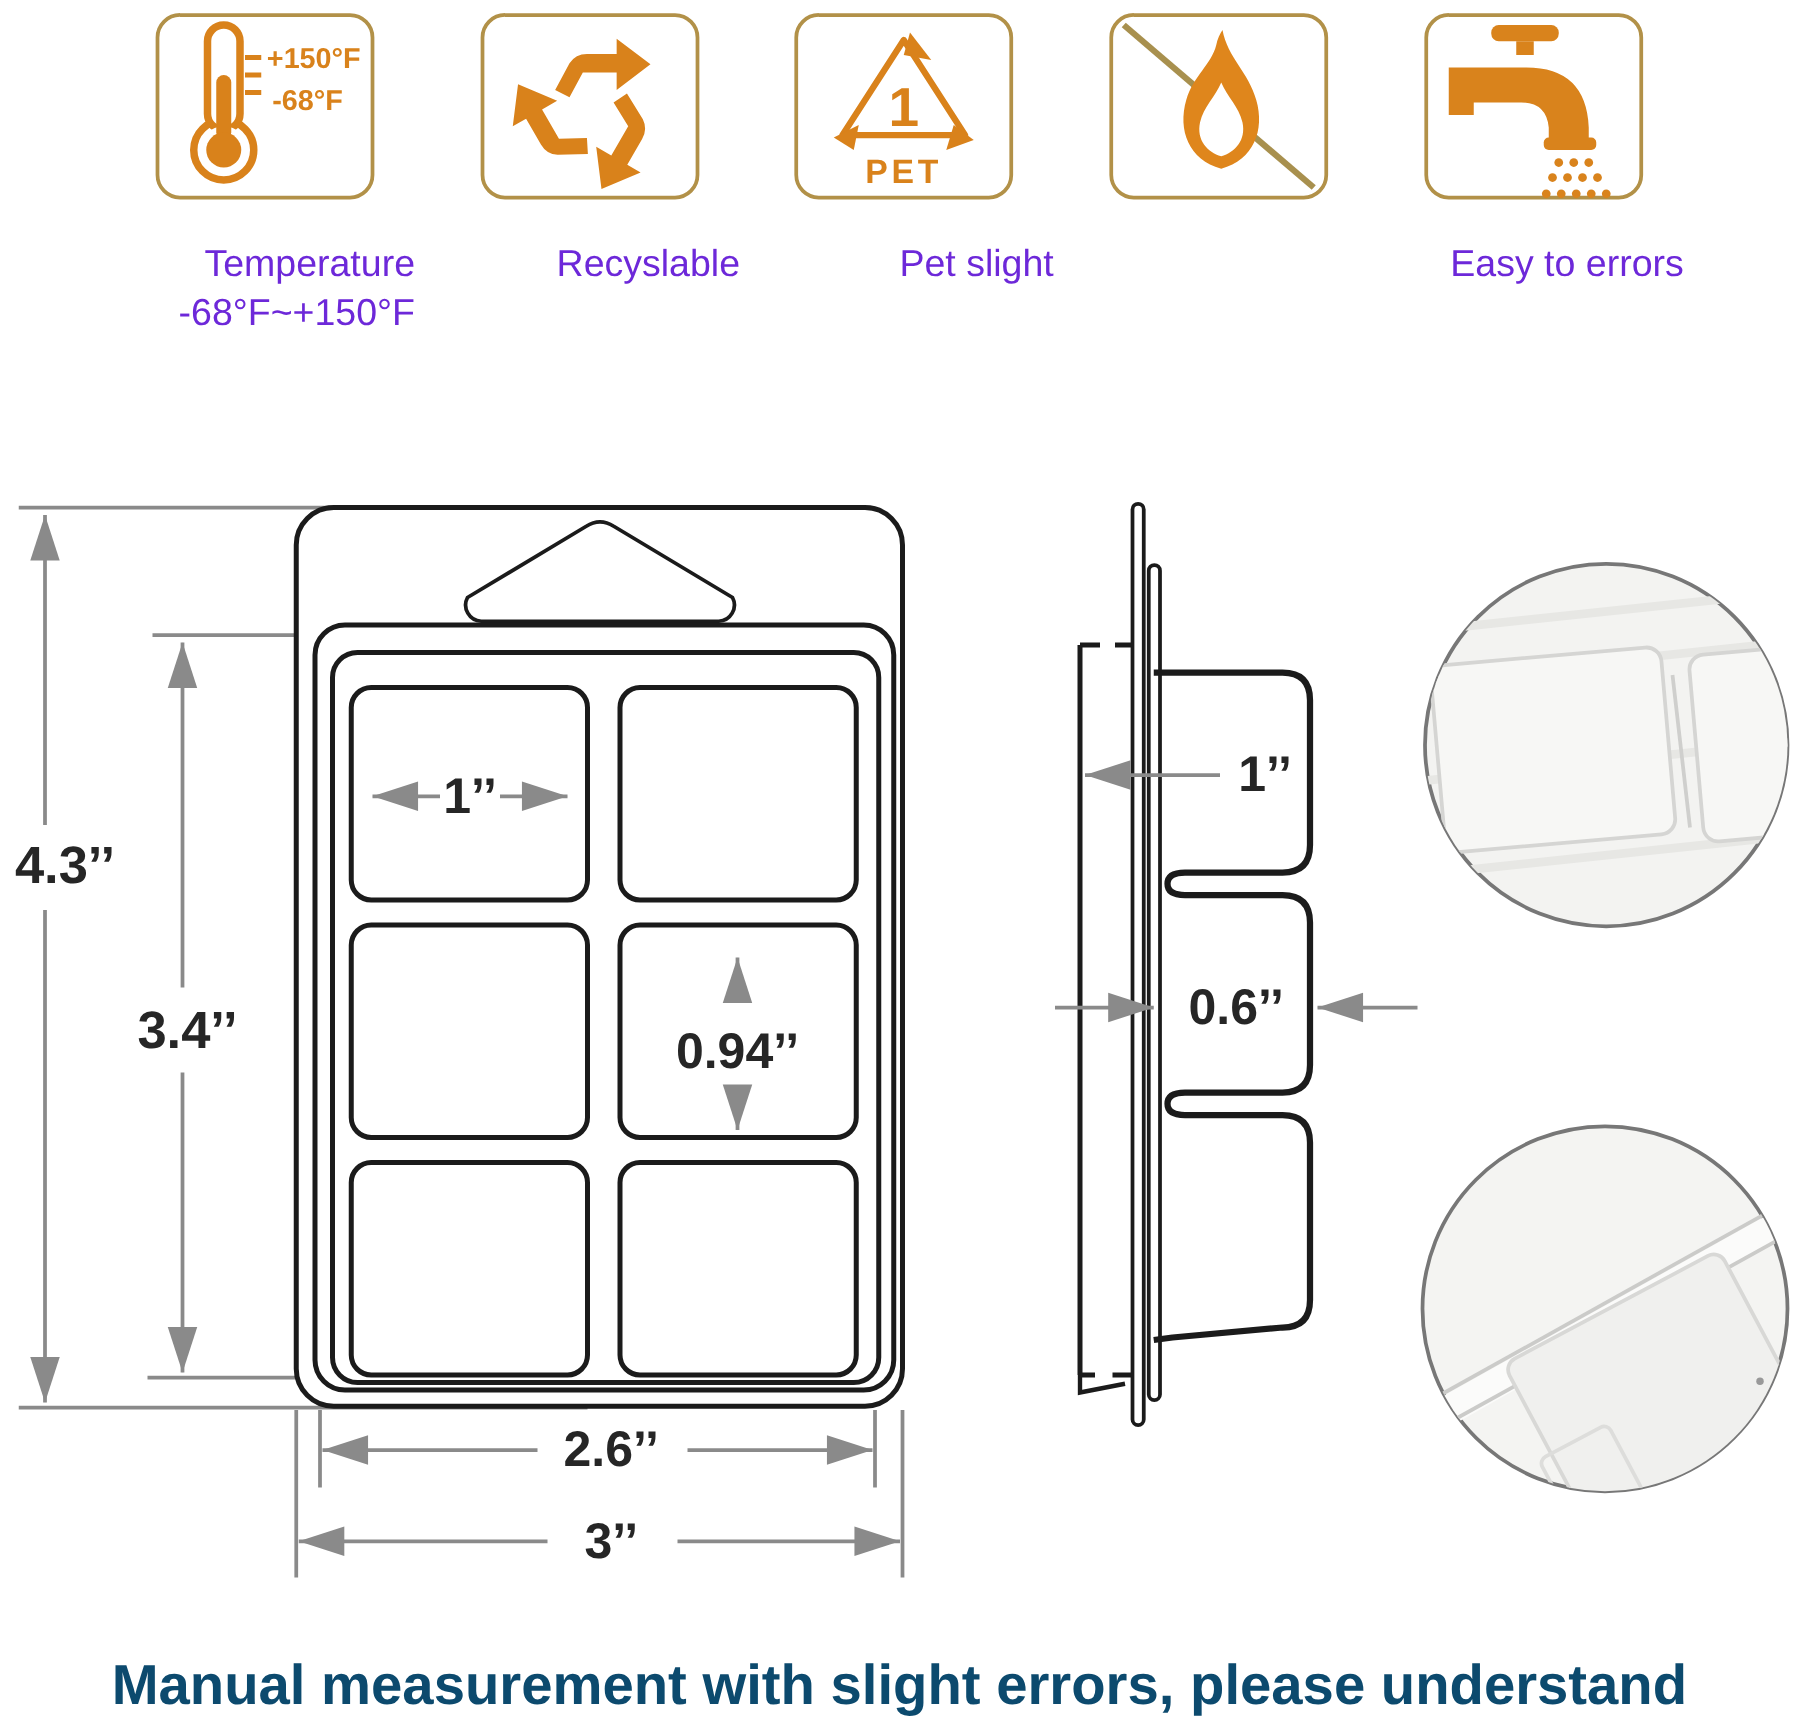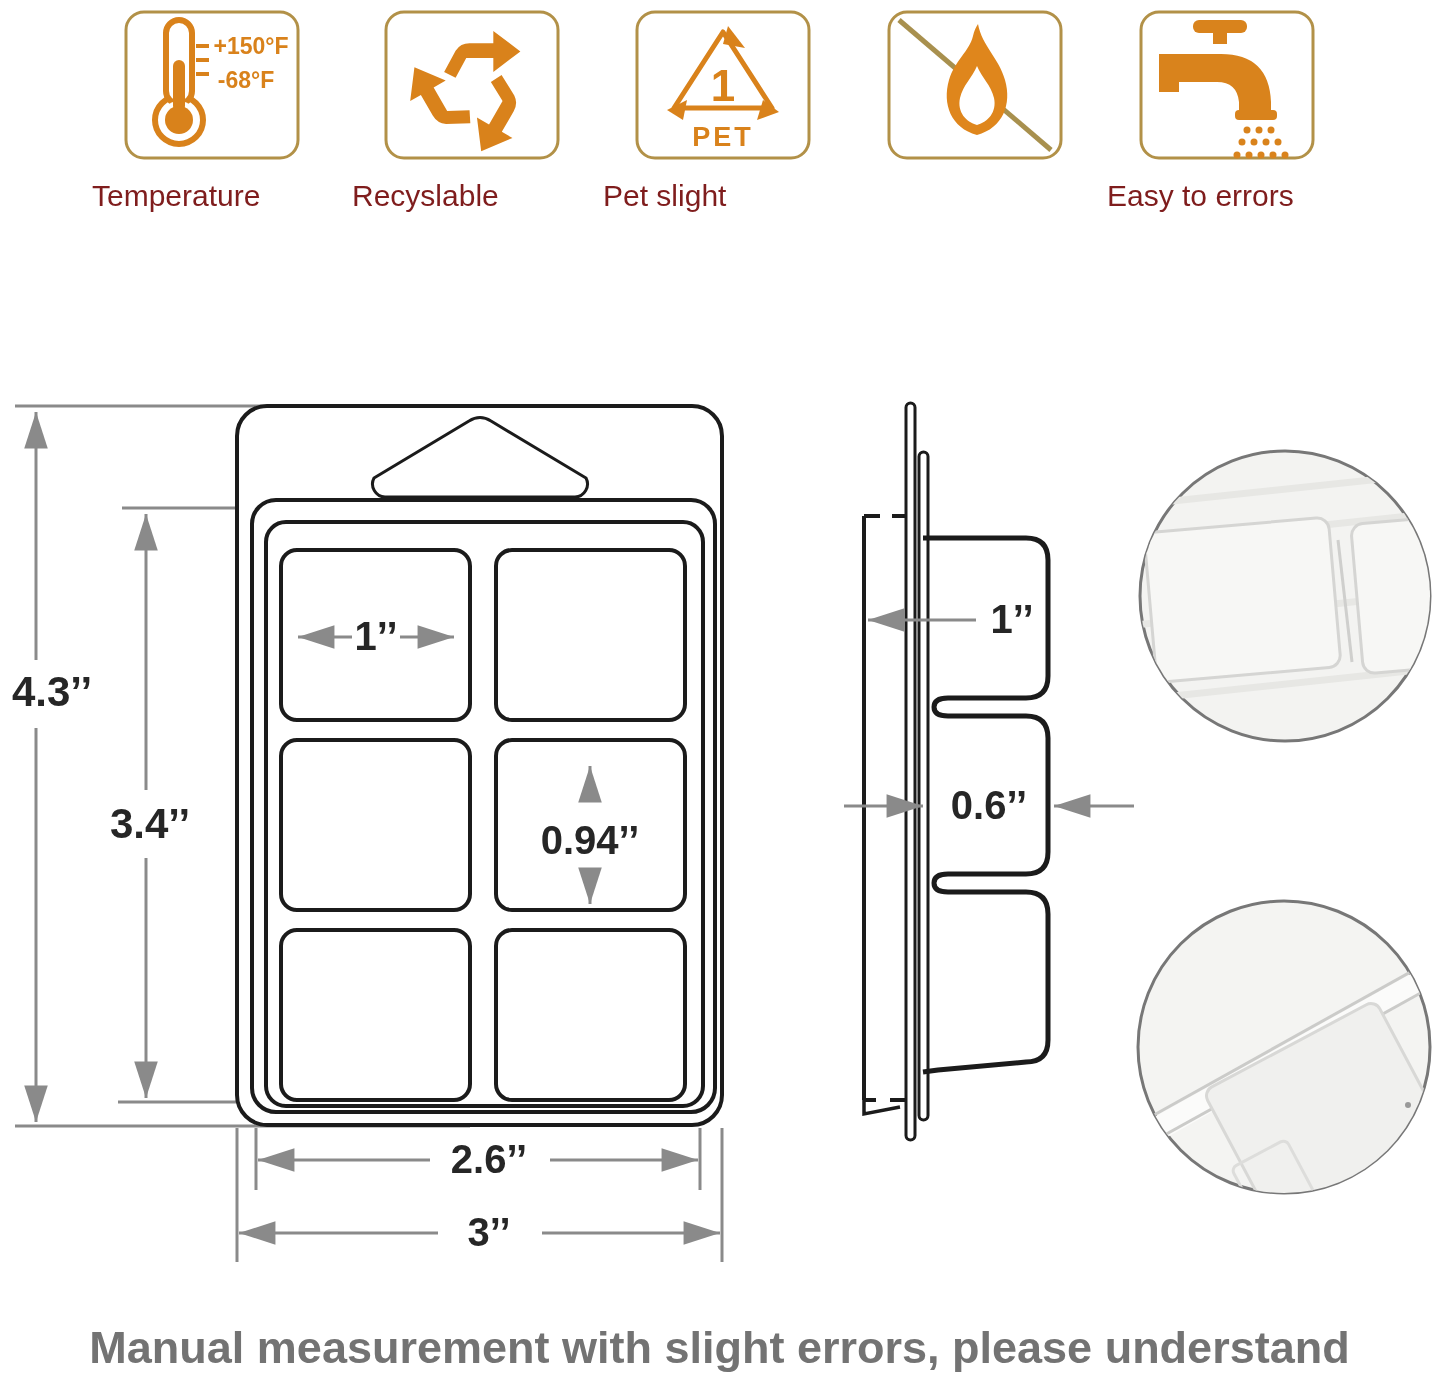--- a/index.html
+++ b/index.html
@@ -1,24 +1,24 @@
 <!DOCTYPE html>
 <html><head>
 <meta charset="utf-8">
 <style>
   html,body{margin:0;padding:0;}
   body{width:1439px;height:1384px;position:relative;background:#ffffff;
        font-family:"Liberation Sans",sans-serif;overflow:hidden;}
   .icon-card{position:absolute;top:8px;width:180px;height:154px;text-align:center;}
-  .icon-label{position:absolute;top:176px;width:240px;text-align:left;
-              font-size:30px;line-height:39px;color:#7f1d1d;}
+  .icon-label{position:absolute;top:192px;width:240px;text-align:right;
+              font-size:30px;line-height:39px;color:#6d28d9;}
   svg{display:block;}
   .dim-text{font-family:"Liberation Sans",sans-serif;font-weight:bold;fill:#262626;}
   #footer-note{position:absolute;left:0;top:1322px;width:1439px;text-align:center;
-               font-size:45px;font-weight:bold;color:#737373;letter-spacing:0px;}
+               font-size:45px;font-weight:bold;color:#0c4a6e;letter-spacing:0px;}
 </style>
 </head>
 <body>
 
 <div class="icon-card" style="left:122px">
   <svg width="180" height="154" viewBox="0 0 180 154">
     <rect x="4" y="4" width="172" height="146" rx="18" fill="none" stroke="#b29148" stroke-width="3"></rect>
     <circle cx="57" cy="112" r="24" fill="#fff" stroke="#d9821b" stroke-width="6"></circle>
     <rect x="44" y="12" width="26" height="84" rx="13" fill="#fff" stroke="#d9821b" stroke-width="6"></rect>
     <circle cx="57" cy="112" r="19" fill="#fff"></circle>
@@ -28,20 +28,21 @@
       <line x1="74" y1="38" x2="87" y2="38"></line>
         <line x1="74" y1="52" x2="87" y2="52"></line>
         <line x1="74" y1="66" x2="87" y2="66"></line>
     </g>
     <text x="129" y="46" text-anchor="middle" font-size="23" font-weight="bold" fill="#d9821b">+150°F</text>
     <text x="124" y="80" text-anchor="middle" font-size="23" font-weight="bold" fill="#d9821b">-68°F</text>
   </svg>
 </div>
 <div class="icon-label" style="left:92px">
   <div>Temperature</div>
+  <div>-68°F~+150°F</div>
 </div>
 
 <div class="icon-card" style="left:382px">
   <svg width="180" height="154" viewBox="0 0 180 154">
     <rect x="4" y="4" width="172" height="146" rx="18" fill="none" stroke="#b29148" stroke-width="3"></rect>
     <g transform="translate(90,82) scale(0.82)" fill="#d9821b">
       <path d="M-34,-22 L-20,-48 Q-14,-57 -3,-57 L26,-57 L26,-72 L59,-47 L26,-22 L26,-39 L-7,-39 L-20,-15 Z"></path>
       <path transform="rotate(120)" d="M-34,-22 L-20,-48 Q-14,-57 -3,-57 L26,-57 L26,-72 L59,-47 L26,-22 L26,-39 L-7,-39 L-20,-15 Z"></path>
       <path transform="rotate(240)" d="M-34,-22 L-20,-48 Q-14,-57 -3,-57 L26,-57 L26,-72 L59,-47 L26,-22 L26,-39 L-7,-39 L-20,-15 Z"></path>
     </g>

